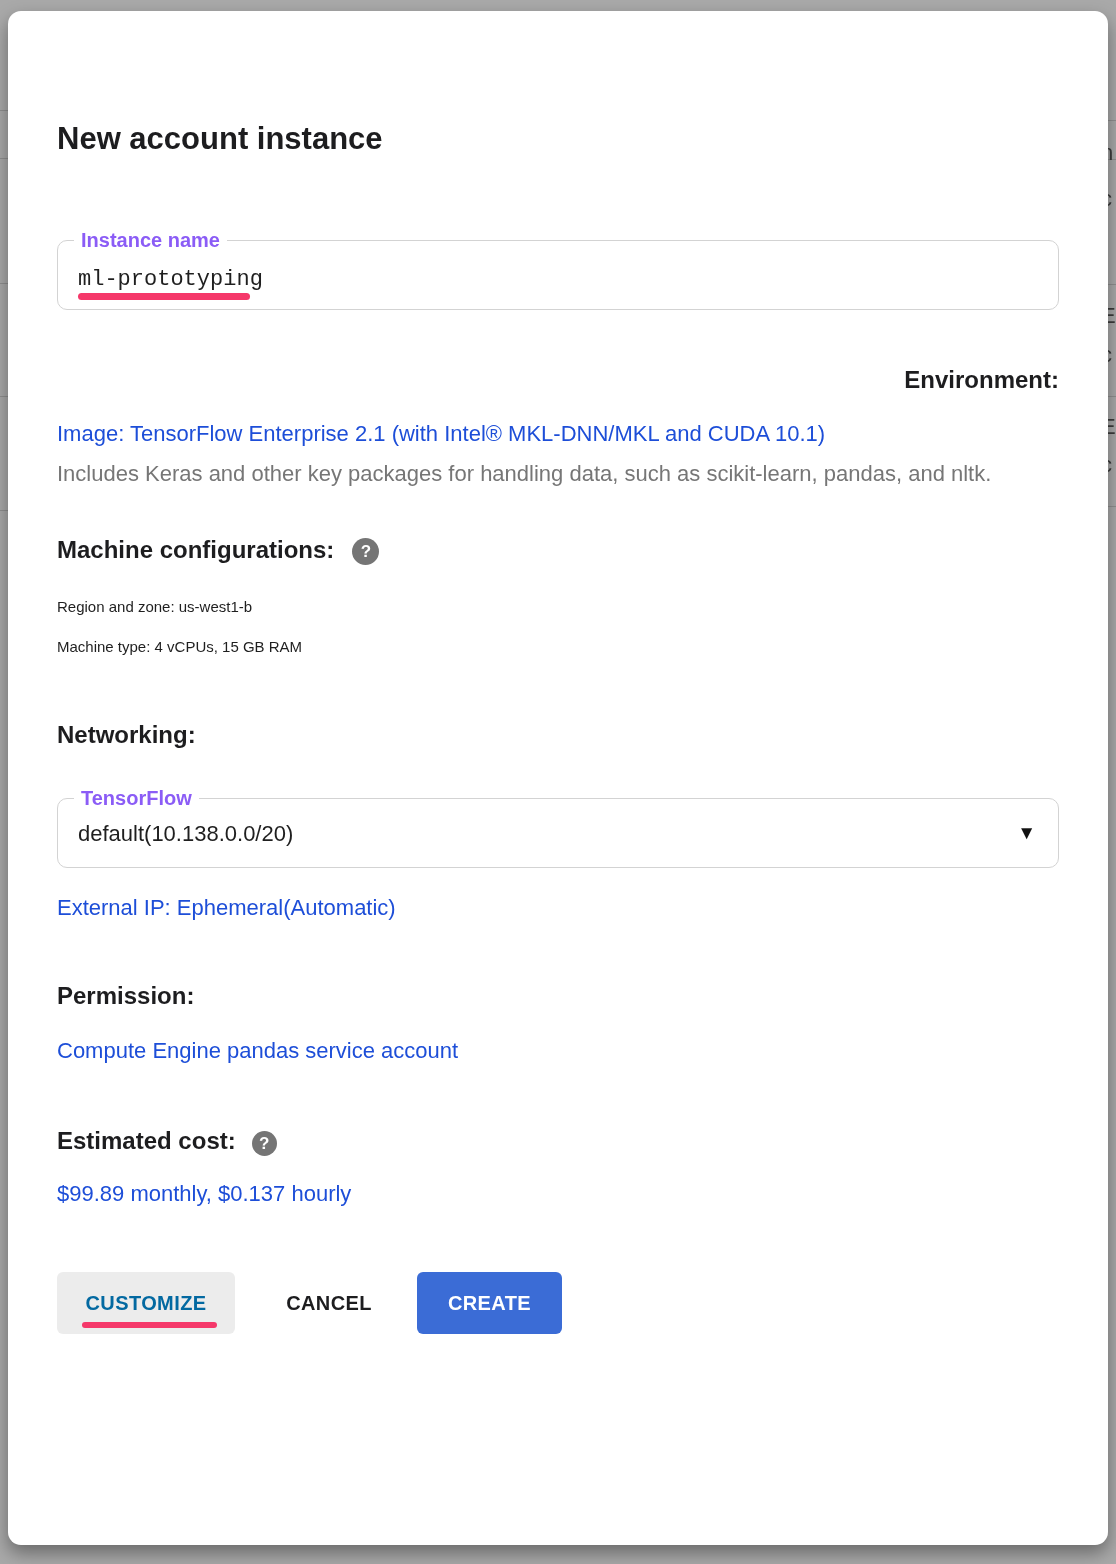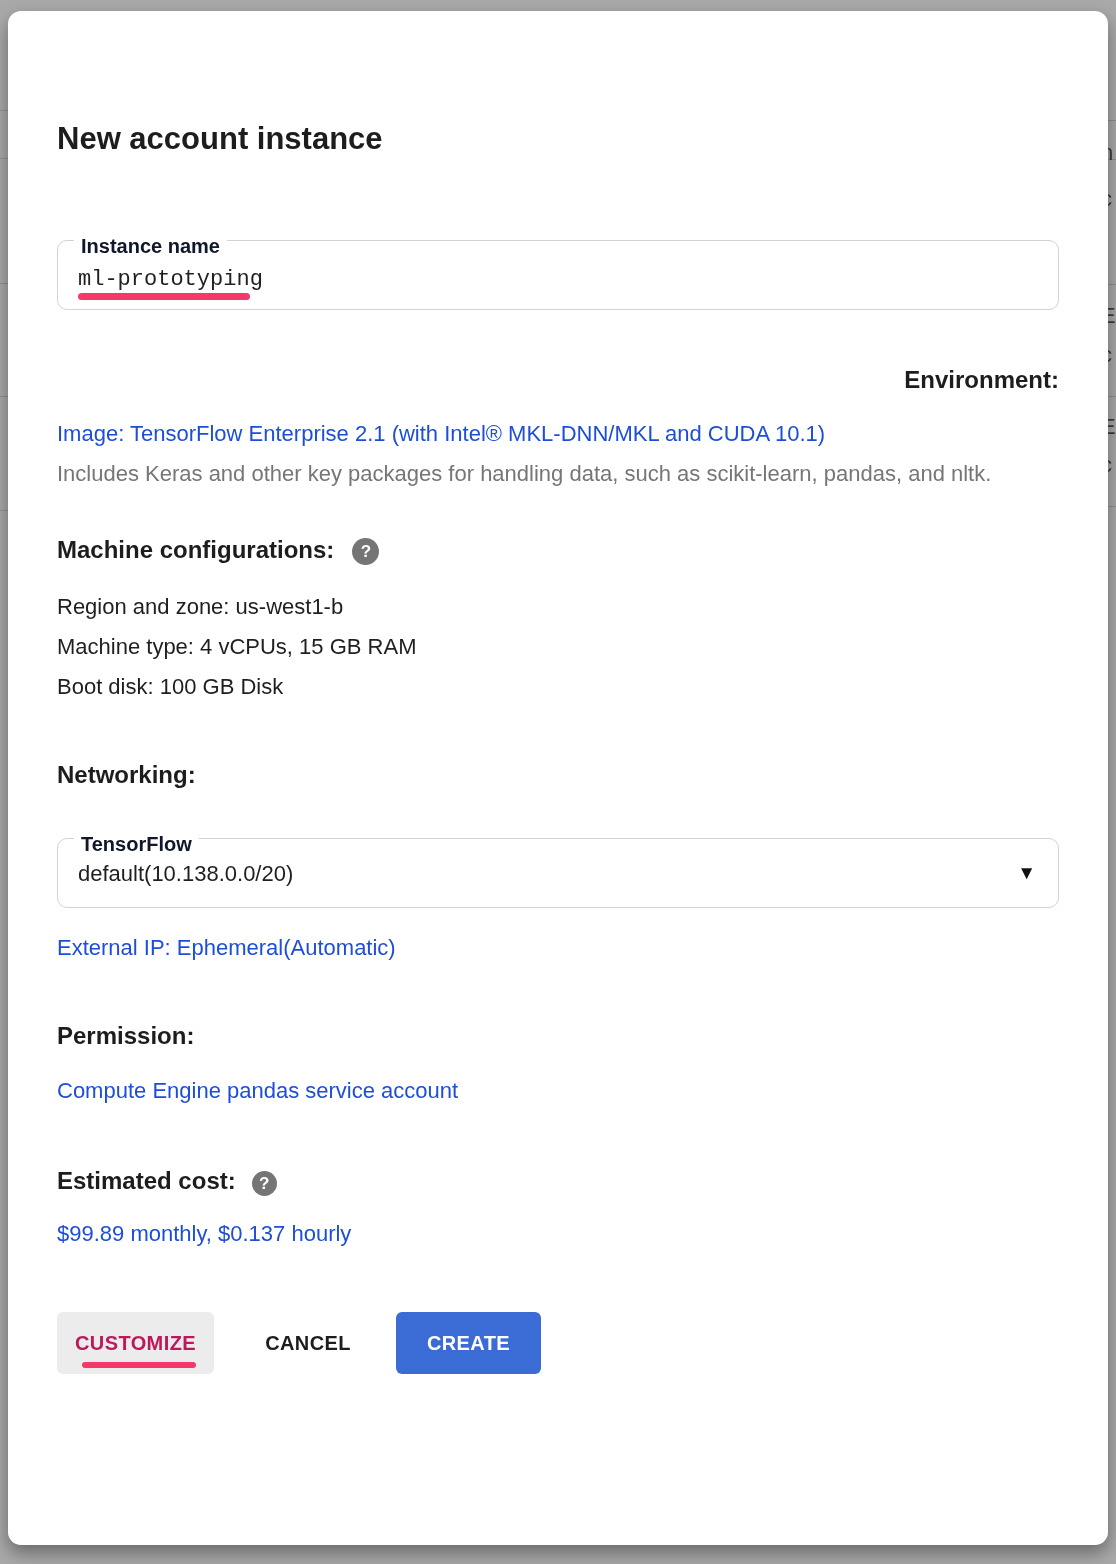--- a/index.html
+++ b/index.html
@@ -27,21 +27,21 @@
     margin:109px 0 0 0;font-size:31px;font-weight:700;line-height:38px;color:#1d1d1f;
   }
   
   .field{
     position:relative;margin-top:82px;height:70px;
     border:1.5px solid #d3d3d3;border-radius:10px;box-sizing:border-box;
     background:#fff;
   }
   .field-label{
     position:absolute;top:-13px;left:16px;background:#ffffff;padding:0 7px;
-    font-size:20px;font-weight:700;color:#0f172a;line-height:24px;margin-top:6px;
+    font-size:20px;font-weight:700;color:#8b5cf6;line-height:24px;
   }
   .field input{
     position:absolute;left:0;top:0;width:100%;height:56px;border:0;outline:none;
     background:transparent;font-family:Liberation Mono, monospace;font-size:22px;color:#1f1f1f;
     padding:20px 24px 0 20px;box-sizing:border-box;
   }
   .pink-underline{
     position:absolute;left:20px;top:52px;width:172px;height:7px;border-radius:4px;
     background:#f5386a;
   }
@@ -52,38 +52,38 @@
   .desc{
     margin-top:8px;font-size:22px;line-height:37px;color:#767676;max-width:960px;
   }
   .heading-row{display:flex;align-items:flex-end;}
   .help-icon{
     display:inline-flex;align-items:center;justify-content:center;
     width:27px;height:27px;border-radius:50%;background:#757575;color:#ffffff;
     font-size:17px;font-weight:700;margin-left:18px;flex:0 0 auto;
     user-select:none;
   }
-  .machine-lines{margin-top:22px;font-size:22px;line-height:40px;color:#1f1f1f;}
+  .machine-lines{margin-top:22px;font-size:15px;line-height:40px;color:#1f1f1f;}
   .select-value{
     position:absolute;left:20px;top:22px;font-size:22px;color:#1f1f1f;
   }
   .dropdown-arrow{
     position:absolute;right:22px;top:50%;transform:translateY(-52%);
     font-size:19px;color:#111111;line-height:1;
   }
   .select-field{cursor:pointer;}
   
   .button-row{display:flex;align-items:center;margin-top:65px;}
   .btn{
     height:62px;border:0;border-radius:6px;font-family:inherit;
     font-size:20px;font-weight:700;letter-spacing:0.4px;cursor:pointer;
     display:flex;align-items:center;justify-content:center;box-sizing:border-box;
   }
   .btn-customize{
-    position:relative;width:157px;background:#ececec;color:#be185d;
+    position:relative;width:178px;background:#ececec;color:#0369a1;
   }
   .btn-customize .pink-underline-btn{
     position:absolute;left:25px;right:18px;bottom:6px;height:6px;border-radius:3px;
     background:#f5386a;
   }
   .btn-cancel{
     width:100px;margin-left:44px;background:transparent;color:#1d1d1f;
   }
   .btn-create{
     width:145px;margin-left:38px;background:#3b6cd6;color:#ffffff;
@@ -131,21 +131,20 @@
   <div class="body-line mt25">Image: TensorFlow Enterprise 2.1 (with Intel® MKL-DNN/MKL and CUDA 10.1)</div>
   <div class="desc">Includes Keras and other key packages for handling data, such as scikit-learn, pandas, and nltk.</div>
 
   <div class="heading-row mt43">
     <h2 class="section-heading">Machine configurations:</h2>
     <span class="help-icon">?</span>
   </div>
   <div class="machine-lines">
     <div>Region and zone: us-west1-b</div>
     <div>Machine type: 4 vCPUs, 15 GB RAM</div>
-    <div>Boot disk: 100 GB Disk</div>
   </div>
 
   <h2 class="section-heading mt53">Networking:</h2>
   <div class="field select-field mt48" style="margin-top:48px">
     <span class="field-label">TensorFlow</span>
     <span class="select-value">default(10.138.0.0/20)</span>
     <span class="dropdown-arrow">▼</span>
   </div>
   <div class="body-line mt50">External IP: Ephemeral(Automatic)</div>
 

